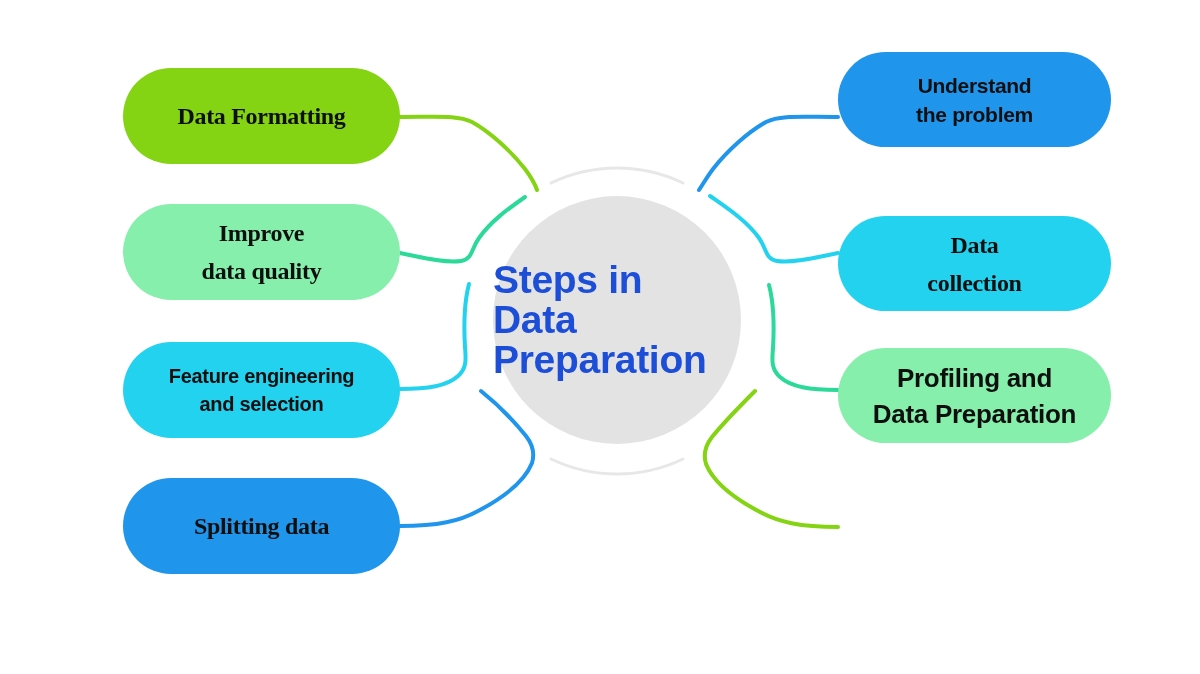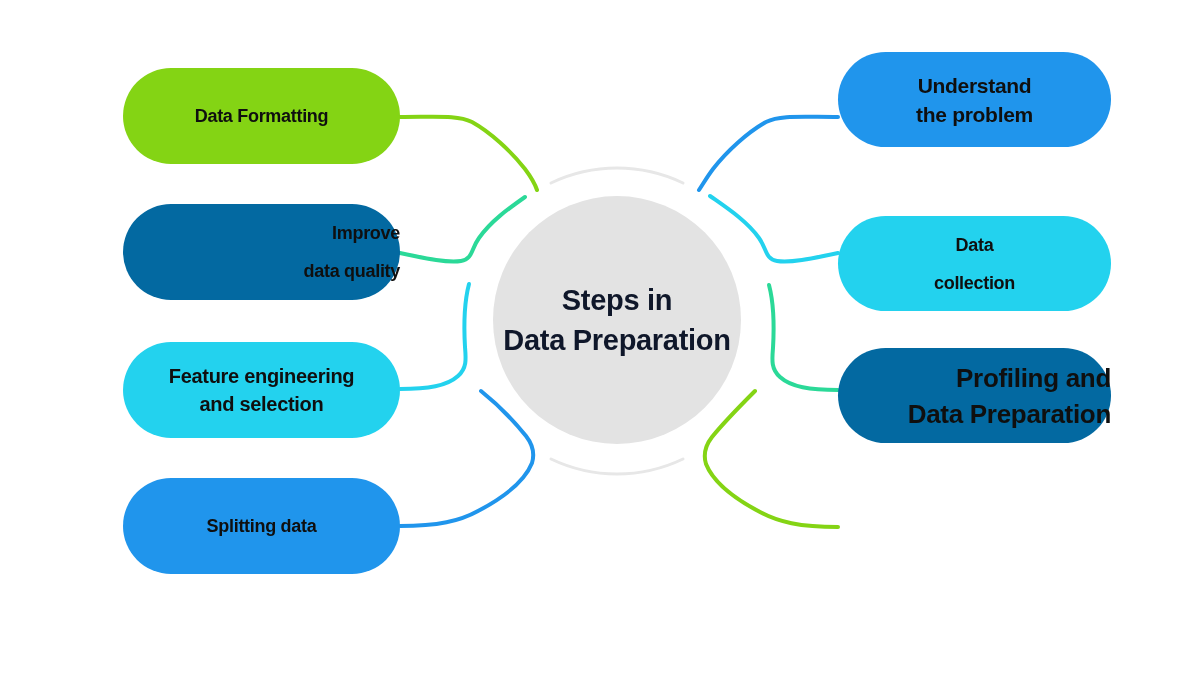--- a/index.html
+++ b/index.html
@@ -38,25 +38,24 @@
     position:absolute;
     left:493px;top:196px;
     width:248px;height:248px;
     border-radius:50%;
     background:#e3e3e3;
     display:flex;
     align-items:center;
     justify-content:center;
   }
   .center-title{
-    text-align:center;
     font-weight:700;
-    font-size:29px;
+    font-size:39px;
     line-height:40px;
-    color:#0f172a;
+    color:#1d4ed8;
     letter-spacing:-0.3px;
   }
   .center-title span{display:block;}
 
   .pill{
     position:absolute;
     border-radius:48px;
     display:flex;
     flex-direction:column;
     align-items:center;
@@ -64,25 +63,25 @@
     text-align:center;
     font-weight:700;
     color:#0f0f0f;
     letter-spacing:-0.3px;
   }
   .pill span{display:block;}
   .pill.left{left:123px;width:277px;height:96px;}
   .pill.right{left:838px;width:273px;height:95px;}
 
   .bg-green{background:#84d414;}
-  .bg-emerald{background:#0369a1;align-items:flex-end;}
+  .bg-emerald{background:#86efac;}
   .bg-cyan{background:#23d2ee;}
   .bg-blue{background:#2095ec;}
 
-  .f-lg{font-size:18px;line-height:38px;}
+  .f-lg{font-size:24px;line-height:38px;font-family:Liberation Serif, serif;}
   .f-md{font-size:26px;line-height:36px;}
   .f-sm{font-size:21px;line-height:29px;}
   .f-xs{font-size:20px;line-height:28px;}
 </style>
 </head>
 <body>
 
 <div class="canvas">
 
   <svg class="links" viewBox="0 0 1200 674">

